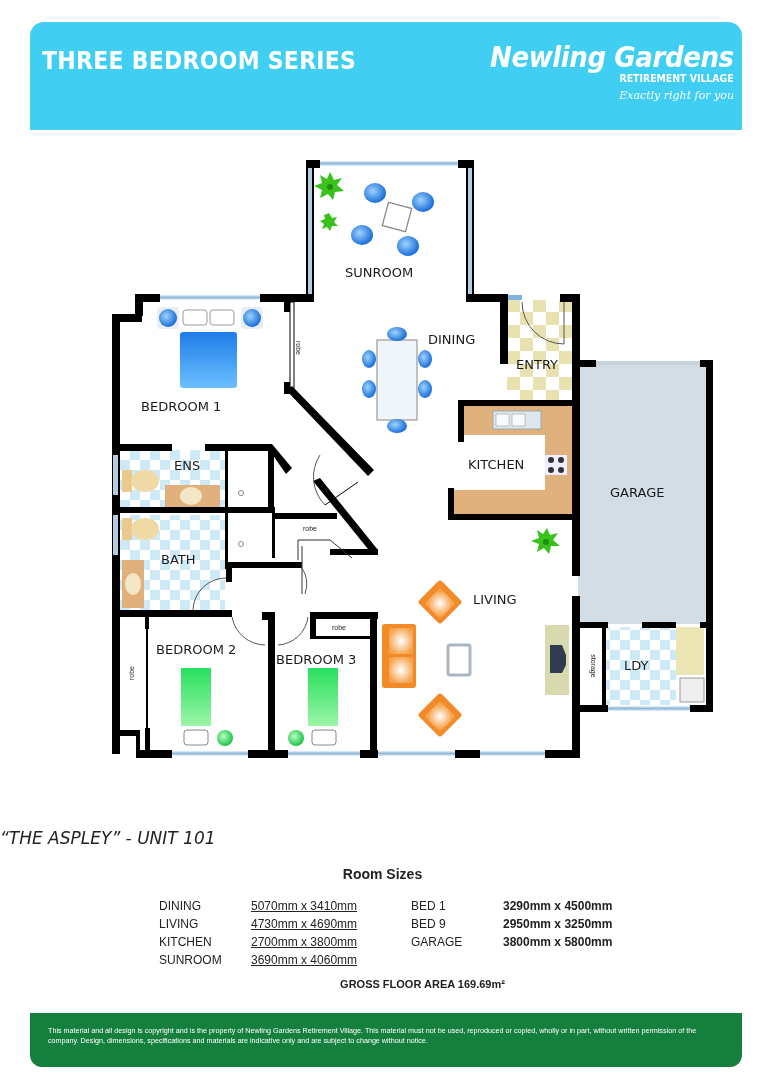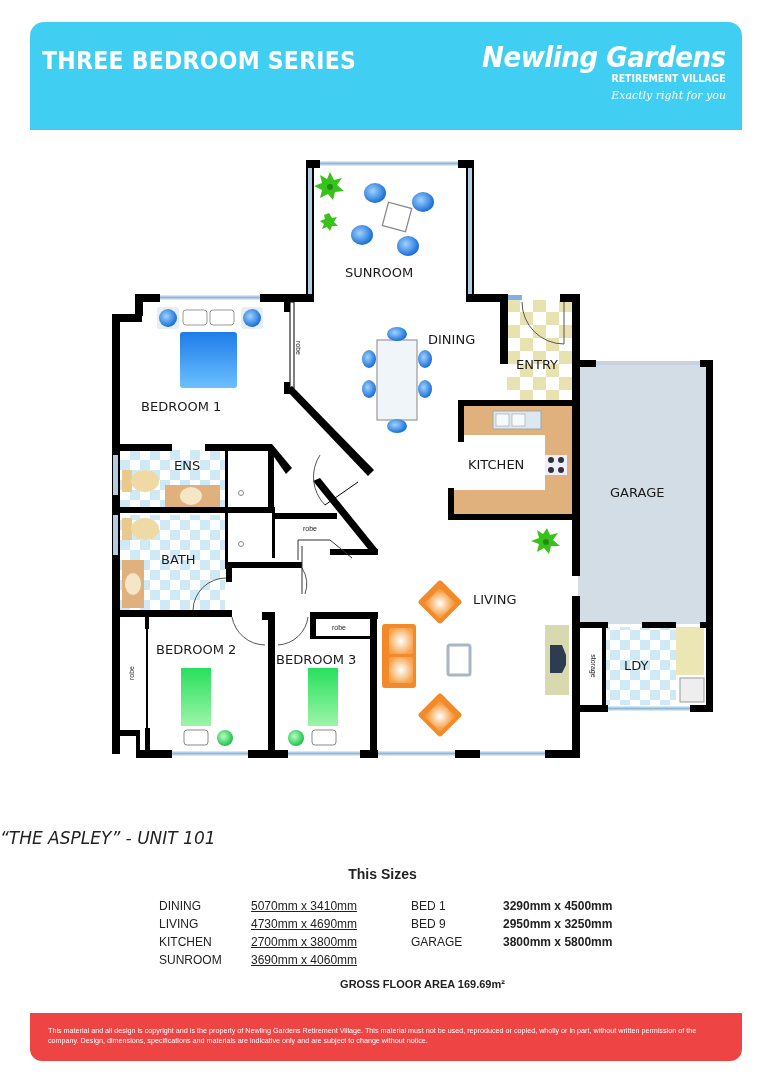--- a/index.html
+++ b/index.html
@@ -6,21 +6,21 @@
   body { width: 765px; height: 1080px; position: relative; overflow: hidden; font-family: "Liberation Sans", sans-serif; }
   .header {
     position: absolute; left: 30px; top: 22px; width: 712px; height: 108px;
     background: #40cef3; border-radius: 14px 14px 0 0;
   }
   .series-title {
     position: absolute; left: 12px; top: 24px; color: #ffffff;
     font-family: "DejaVu Sans", sans-serif; font-size: 25px; font-weight: bold; letter-spacing: 0.3px;
     transform: scaleX(0.88); transform-origin: left center;
   }
-  .brand { position: absolute; right: 16px; top: 20px; text-align: right; color: #ffffff; }
+  .brand { position: absolute; right: 8px; top: 20px; text-align: right; color: #ffffff; }
   .brand-name {
     font-family: "DejaVu Sans", sans-serif; font-size: 29px; font-weight: bold; font-style: italic;
     letter-spacing: -0.5px; line-height: 30px; transform: scaleX(0.9); transform-origin: right center;
   }
   .brand-sub {
     font-family: "DejaVu Sans", sans-serif; font-size: 11px; font-weight: bold; line-height: 14px;
     transform: scaleX(0.85); transform-origin: right center;
   }
   .brand-tag {
     font-family: "DejaVu Serif", serif; font-size: 11px; font-style: italic; line-height: 20px;
@@ -35,22 +35,22 @@
     font-size: 14px; font-weight: bold; color: #222;
   }
   .sizes-table { position: absolute; left: 159px; top: 899px; font-size: 12px; color: #222; }
   .sizes-row { height: 18px; display: flex; }
   .c1 { width: 92px; } .c2 { width: 160px; text-decoration: underline; } .c3 { width: 92px; } .c4 { width: 140px; font-weight: bold; }
   .gfa {
     position: absolute; left: 0; width: 845px; top: 978px; text-align: center;
     font-size: 11px; font-weight: bold; color: #222;
   }
   .footer {
-    position: absolute; left: 30px; top: 1013px; width: 712px; height: 48px;
-    background: #ef4444; border-radius: 0 0 12px 12px;
+    position: absolute; left: 30px; top: 1013px; width: 712px; height: 54px;
+    background: #15803d; border-radius: 0 0 12px 12px;
   }
   .footer-text {
     position: absolute; left: 18px; top: 13px; width: 680px; color: #ffffff;
     font-size: 7.2px; line-height: 10px;
   }
   .room-label { font-family: "DejaVu Sans", sans-serif; font-size: 13px; fill: #1a1a1a; }
   .small-label { font-family: "Liberation Sans", sans-serif; font-size: 7px; fill: #1a1a1a; }
 </style>
 </head>
 <body>
@@ -342,21 +342,21 @@
     <text class="room-label" x="624" y="670">LDY</text>
     <text class="small-label" x="296" y="348" transform="rotate(90 296 348)" text-anchor="middle">robe</text>
     <text class="small-label" x="303" y="531">robe</text>
     <text class="small-label" x="332" y="630">robe</text>
     <text class="small-label" x="134" y="673" transform="rotate(-90 134 673)" text-anchor="middle">robe</text>
     <text class="small-label" x="591" y="666" transform="rotate(90 591 666)" text-anchor="middle">storage</text>
   </g>
 </svg>
 
 <div class="unit-title">“THE ASPLEY” - UNIT 101</div>
-<div class="sizes-heading">This Sizes</div>
+<div class="sizes-heading">Room Sizes</div>
 
 <div class="sizes-table">
   <div class="sizes-row">
     <span class="c1">DINING</span>
     <span class="c2">5070mm x 3410mm</span>
     <span class="c3">BED 1</span>
     <span class="c4">3290mm x 4500mm</span>
   </div>
   <div class="sizes-row">
     <span class="c1">LIVING</span>

